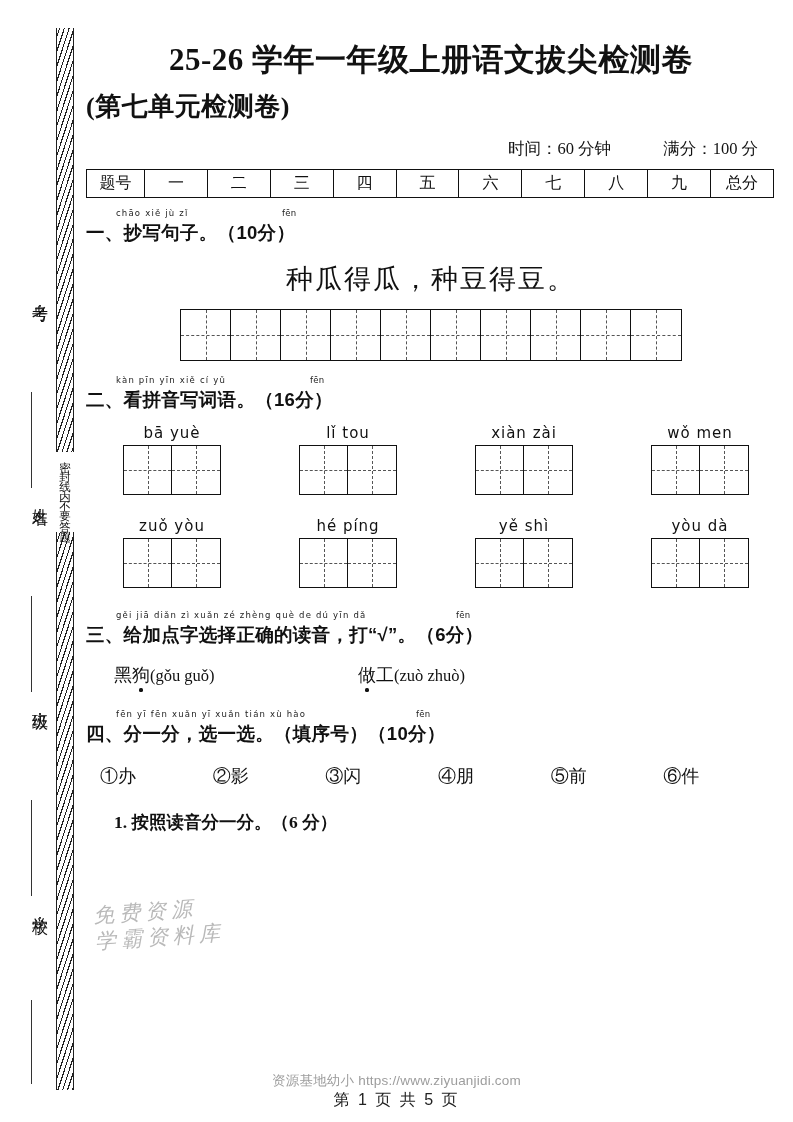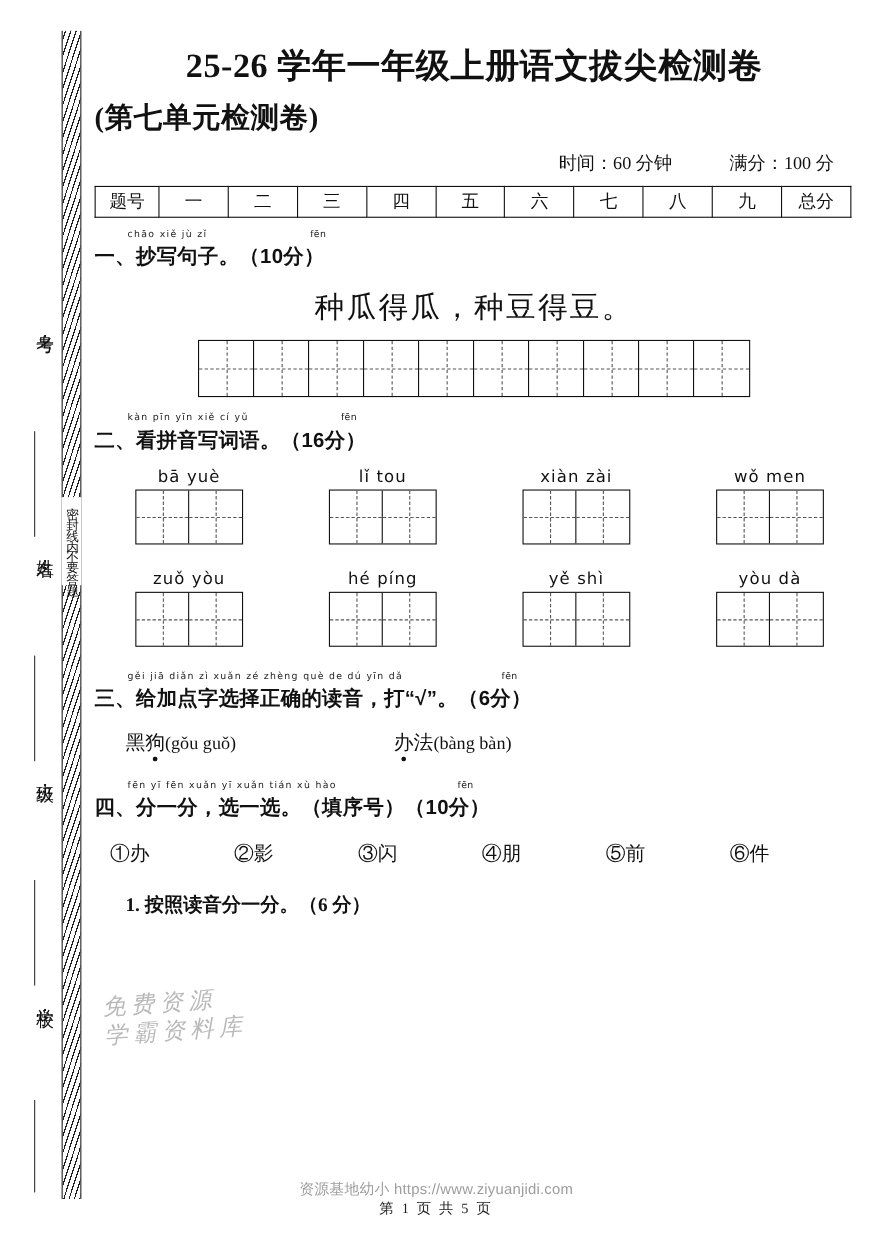--- a/index.html
+++ b/index.html
@@ -284,24 +284,24 @@
     font-size: 13.5px;
     color: #9d9d9d;
     font-family: "Liberation Sans", "DejaVu Sans", sans-serif;
     letter-spacing: 0.2px;
   }
   #page-footer {
     position: absolute;
     left: 0; right: 0;
     top: 1090px;
     text-align: center;
-    font-size: 13px;
+    font-size: 16px;
     color: #222;
     letter-spacing: 2px;
-    font-family: Liberation Serif, serif;
+    font-family: Liberation Sans, sans-serif;
   }
 </style>
 </head>
 <body>
 
 <div id="sidebar">
   <div class="seal-rail"></div>
   <div class="seal-text" id="seal-text-1">密封线内不要答题</div>
 
   <div class="side-field" id="side-field-exam">考号：</div>
@@ -439,21 +439,21 @@
     <span class="py-fen" style="left:370px;">fēn</span>
     <span>三、</span><span>给加点字选择正确的读音，打“√”。</span><span>（6分）</span>
   </div>
 
 
   <div class="choice-row" style="margin-top:16px;gap:19px;">
     <div class="choice-item">
       <span>黑</span><span class="dotted-char">狗</span><span class="choice-py">(gǒu  guǒ)</span>
     </div>
     <div class="choice-item">
-      <span class="dotted-char">办</span><span>法</span><span class="choice-py">(bàng  bàn)</span>
+      <span class="dotted-char">做</span><span>工</span><span class="choice-py">(zuò  zhuò)</span>
     </div>
   </div>
 
   <div class="section-head" style="margin-top:34px;">
     <span class="py-line">fēn yī fēn   xuǎn yī xuǎn        tián xù hào</span>
     <span class="py-fen" style="left:330px;">fēn</span>
     <span>四、</span><span>分一分，选一选。（填序号）</span><span>（10分）</span>
   </div>
 
   <div id="option-row">

